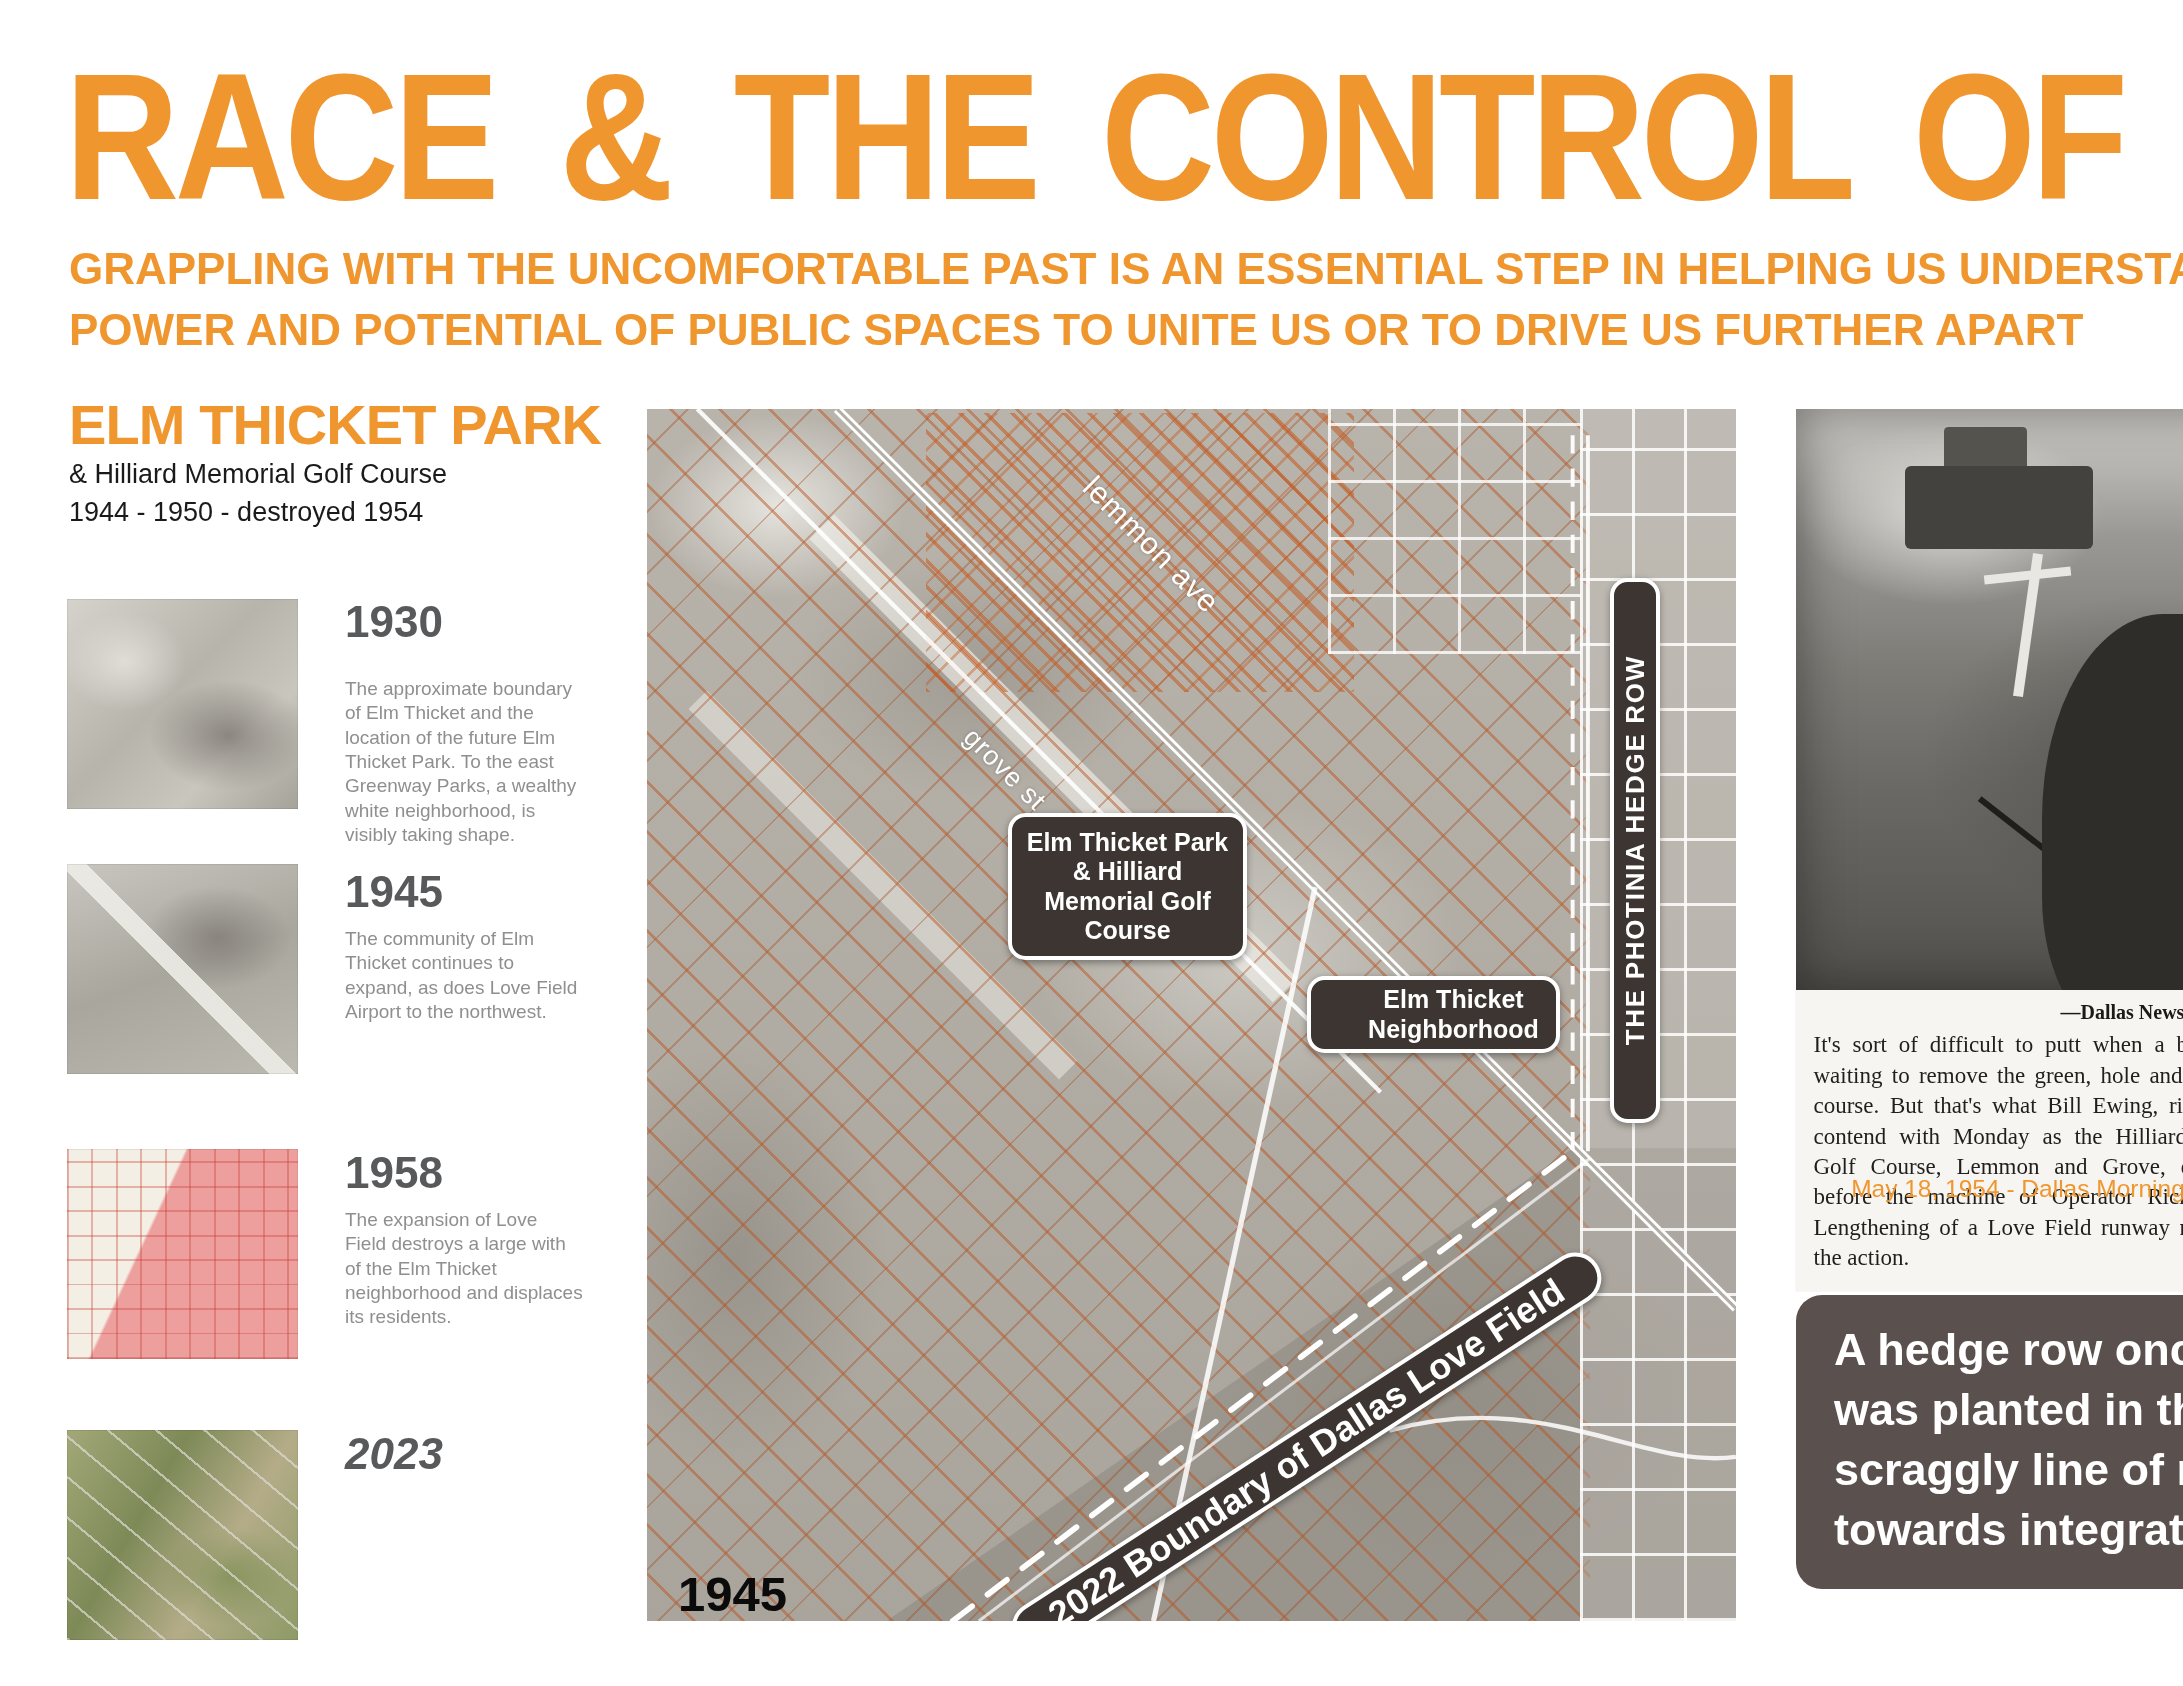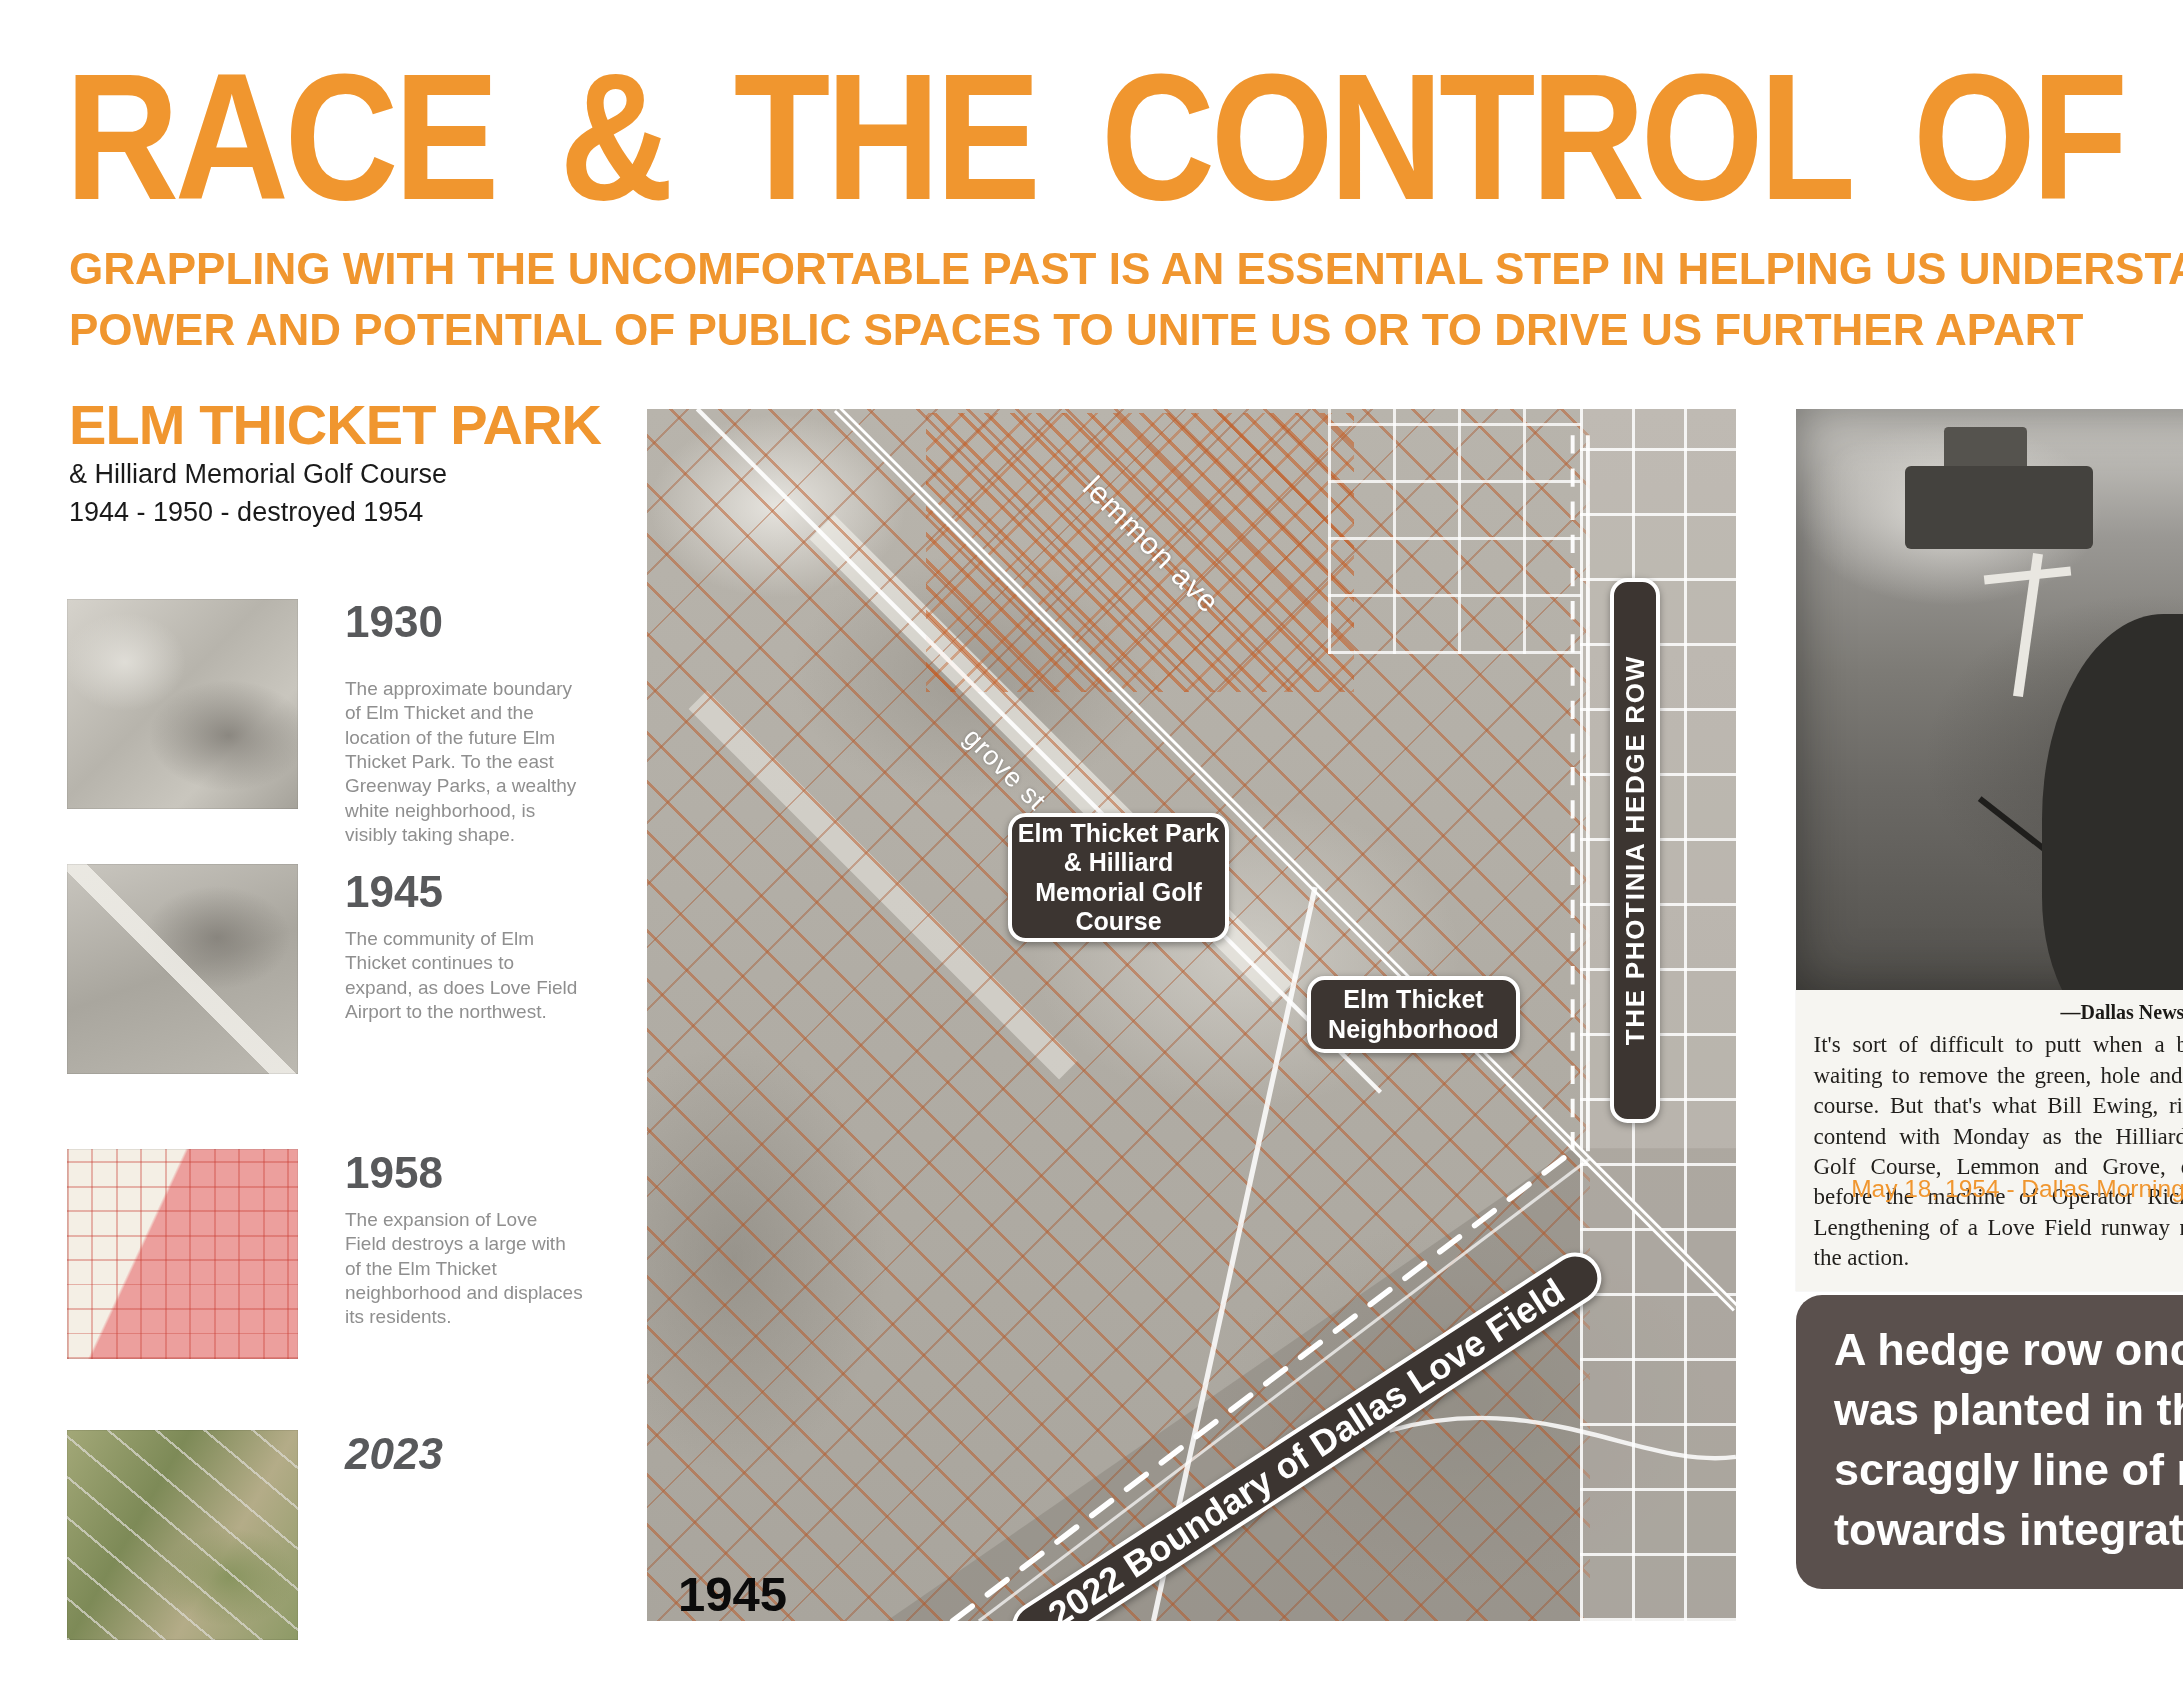--- a/index.html
+++ b/index.html
@@ -77,22 +77,22 @@
   .grid-topright{left:681px;top:0;width:253px;height:245px;background:
     repeating-linear-gradient(0deg, rgba(255,255,255,.8) 0 2.6px, transparent 2.6px 57px),
     repeating-linear-gradient(90deg, rgba(255,255,255,.8) 0 2.6px, transparent 2.6px 65px);}
   .map svg{position:absolute;left:0;top:0;}
 
   .map-label{
     background:#3c3531;border:4.4px solid #ffffff;border-radius:17.5px;
     color:#ffffff;font-weight:bold;display:flex;align-items:center;justify-content:center;
     text-align:center;box-shadow:0 2.6px 7.9px rgba(0,0,0,.35);
   }
-  .lbl-park{left:361px;top:404px;width:209px;height:117px;font-size:25px;line-height:1.18;padding:2px;}
-  .lbl-neigh{left:660px;top:567px;width:205px;height:69px;font-size:25px;line-height:1.18;}
+  .lbl-park{left:361px;top:404px;width:209px;height:117px;font-size:25px;line-height:1.18;padding:11px;}
+  .lbl-neigh{left:660px;top:567px;width:205px;height:69px;font-size:25px;line-height:1.18;padding-left:40px;}
   .lbl-hedge{left:963px;top:169px;width:42px;height:537px;font-size:26px;letter-spacing:1.7px;}
   .lbl-hedge span{writing-mode:vertical-rl;transform:rotate(180deg);white-space:nowrap;}
   .lbl-boundary{left:313px;top:1018px;width:685px;height:44px;font-size:36px;white-space:nowrap;
     transform:rotate(-33deg);border-radius:26px;}
   .street{color:#ffffff;font-size:31px;letter-spacing:0.9px;text-shadow:0 0 3.5px rgba(0,0,0,.25);white-space:nowrap;}
   .street-lemmon{left:415px;top:118px;transform:rotate(45deg);}
   .street-grove{left:306px;top:345px;transform:rotate(45deg);font-size:27px;}
   .map-year{left:31px;top:1157px;font-size:49px;font-weight:bold;color:#0b0b0b;}
 
   

